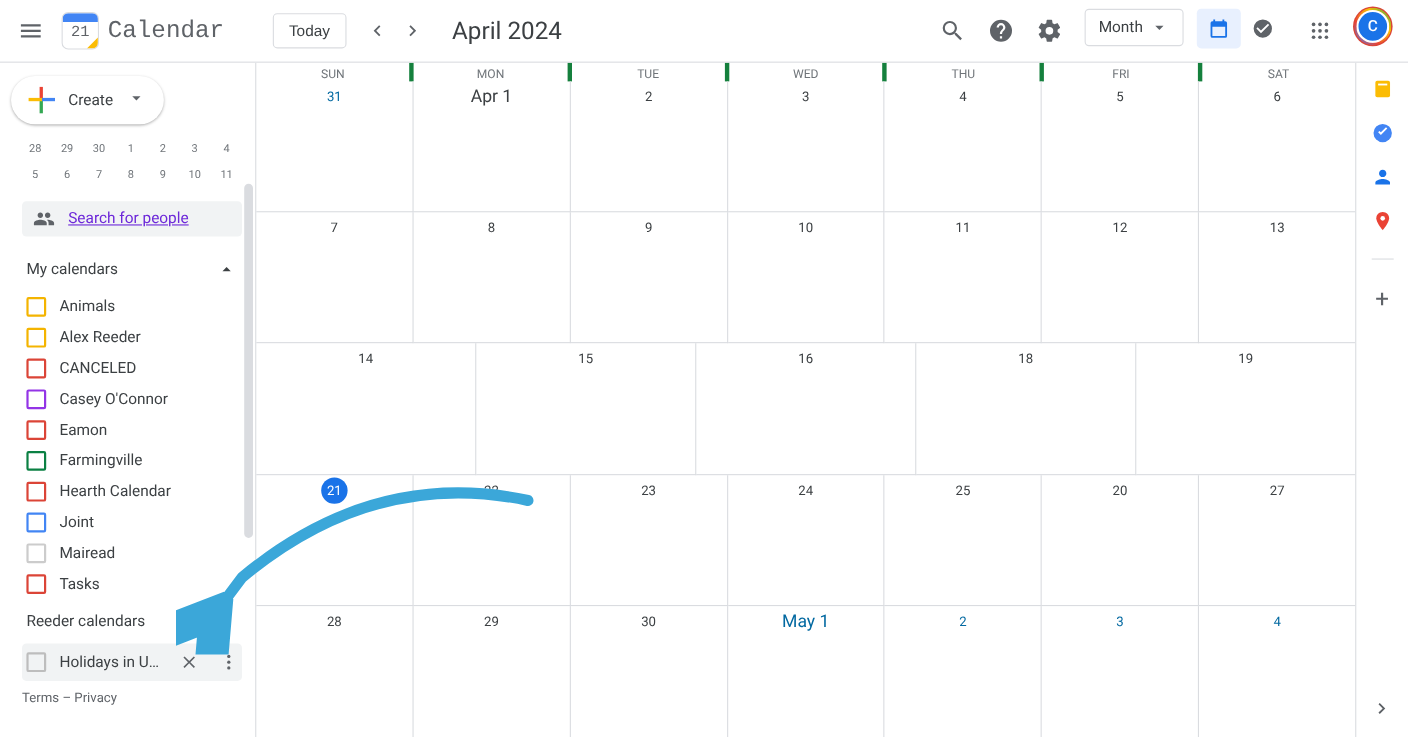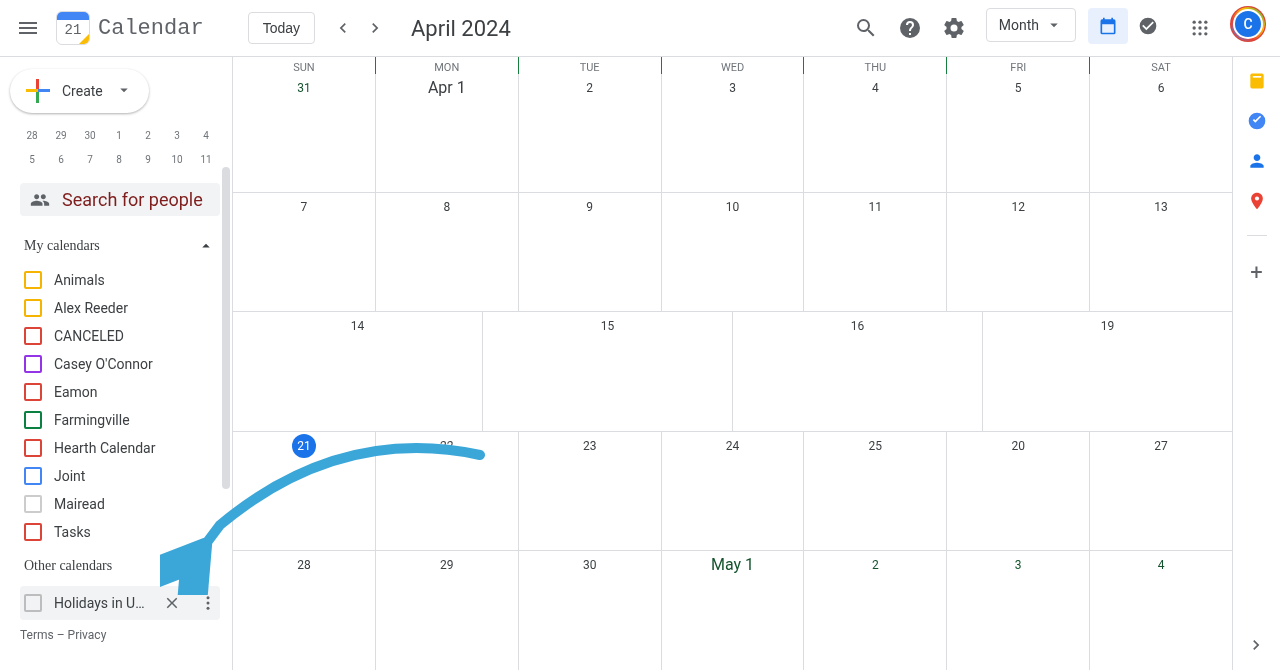--- a/index.html
+++ b/index.html
@@ -46,24 +46,24 @@
 .create-plus::after { width: 24px; height: 3px; top: 10px; background: linear-gradient(90deg,#fbbc04 50%, #4285f4 50%); }
 .create-text { font-size: 14px; color: #3c4043; }
 .create-chev svg { width: 18px; height: 18px; fill: #5f6368; }
 
 .mini-cal { padding: 0 14px 6px 20px; }
 .mini-row { display: flex; justify-content: space-between; }
 .mini-cell { width: 24px; height: 24px; font-size: 10px; color: #70757a; display: flex; align-items: center; justify-content: center; border-radius: 50%; cursor: pointer; }
 
 .search-people { display: flex; align-items: center; gap: 12px; margin: 6px 12px 10px 20px; padding: 6px 10px; background: #f1f3f4; border-radius: 4px; cursor: pointer; }
 .search-people svg { width: 20px; height: 20px; fill: #5f6368; }
-.sp-text { color: #7f1d1d; font-size: 18px; }
+.sp-text { color: #6d28d9; font-size: 14px; text-decoration: underline; }
 
 .section-header { display: flex; align-items: center; justify-content: space-between; padding: 8px 14px 8px 24px; cursor: pointer; }
-.sh-title { font-size: 14px; color: #3c4043; font-family: Liberation Serif, serif; }
+.sh-title { font-size: 14px; color: #3c4043; }
 .sh-right { display: flex; align-items: center; gap: 4px; }
 .sh-icon { width: 24px; height: 24px; display: flex; align-items: center; justify-content: center; border-radius: 50%; }
 .sh-icon svg { width: 18px; height: 18px; fill: #3c4043; }
 
 .cal-list { padding: 0 12px 0 20px; }
 .cal-item { display: flex; align-items: center; gap: 12px; padding: 5px 4px; cursor: pointer; border-radius: 4px; }
 .cal-item.hov { background: #f1f3f4; padding-right: 0; }
 .cbox { width: 18px; height: 18px; border: 2px solid; border-radius: 2px; flex-shrink: 0; }
 .cal-label { font-size: 14px; color: #3c4043; white-space: nowrap; overflow: hidden; text-overflow: ellipsis; flex: 1; }
 .cal-x, .cal-dots { width: 24px; height: 24px; display: flex; align-items: center; justify-content: center; cursor: pointer; flex-shrink: 0; }
@@ -71,29 +71,29 @@
 
 .footer-links { padding: 8px 0 8px 20px; font-size: 12px; color: #5f6368; }
 .footer-links a { color: #5f6368; text-decoration: none; cursor: pointer; }
 
 .sidebar-scroll { position: absolute; right: 0; top: 110px; bottom: 8px; width: 12px; }
 .sidebar-thumb { position: absolute; top: 0; width: 8px; right: 2px; height: 65%; background: #dadce0; border-radius: 4px; }
 
 
 .main { flex: 1; display: flex; flex-direction: column; border-left: 1px solid #dadce0; }
 .dow-row { display: flex; }
-.dow { flex: 1; text-align: center; font-size: 11px; color: #70757a; padding: 4px 0 0 0; border-right: 1px solid #15803d; }
+.dow { flex: 1; text-align: center; font-size: 11px; color: #70757a; padding: 4px 0 0 0; border-right: 4px solid #15803d; }
 .dow:last-child { border-right: none; }
 .weeks { display: flex; flex-direction: column; flex: 1; }
 .week { display: flex; flex: 1; }
 .day { flex: 1; border-right: 1px solid #dadce0; border-bottom: 1px solid #dadce0; padding: 2px 0 0 0; text-align: center; position: relative; cursor: pointer; }
 .day:last-child { border-right: none; }
 .week:last-child .day { border-bottom: none; }
 .daynum { font-size: 12px; color: #3c4043; display: inline-block; min-width: 24px; height: 24px; line-height: 24px; border-radius: 50%; }
-.daynum.faded { color: #14532d; }
+.daynum.faded { color: #0369a1; }
 .daynum.today { background: #1a73e8; color: #fff; width: 24px; }
 .daynum.monthstart { font-size: 16px; }
 
 
 .rpanel { width: 48px; border-left: 1px solid #dadce0; display: flex; flex-direction: column; align-items: center; padding-top: 14px; gap: 20px; }
 .rp-icon { width: 20px; height: 20px; cursor: pointer; }
 .rp-sep { width: 20px; height: 1px; background: #dadce0; margin: 4px 0; }
 .rp-plus { font-size: 22px; color: #5f6368; cursor: pointer; }
 .rp-chev { position: absolute; bottom: 12px; right: 14px; cursor: pointer; }
 .rp-chev svg { width: 20px; height: 20px; fill: #5f6368; }
@@ -272,21 +272,21 @@
             <div class="cbox" style="border-color: rgb(204, 204, 204);"></div>
             <div class="cal-label">Mairead</div>
           </div>
           <div class="cal-item">
             <div class="cbox" style="border-color: rgb(219, 68, 55);"></div>
             <div class="cal-label">Tasks</div>
           </div>
         </div>
 
       <div class="section-header">
-        <span class="sh-title">Other calendars</span>
+        <span class="sh-title">Reeder calendars</span>
         <div class="sh-right">
           <div class="sh-icon">
               <svg viewBox="0 0 24 24">
                 <path d="M19 13h-6v6h-2v-6H5v-2h6V5h2v6h6v2z"></path>
               </svg>
             </div>
           <div class="sh-icon">
               <svg viewBox="0 0 24 24">
                 <path d="M7 14l5-5 5 5z"></path>
               </svg>
@@ -347,20 +347,21 @@
             <div class="day"><div class="daynum">9</div></div>
             <div class="day"><div class="daynum">10</div></div>
             <div class="day"><div class="daynum">11</div></div>
             <div class="day"><div class="daynum">12</div></div>
             <div class="day"><div class="daynum">13</div></div>
           </div>
           <div class="week">
             <div class="day"><div class="daynum">14</div></div>
             <div class="day"><div class="daynum">15</div></div>
             <div class="day"><div class="daynum">16</div></div>
+            <div class="day"><div class="daynum">18</div></div>
             <div class="day"><div class="daynum">19</div></div>
           </div>
           <div class="week">
             <div class="day"><div class="daynum today">21</div></div>
             <div class="day"><div class="daynum">22</div></div>
             <div class="day"><div class="daynum">23</div></div>
             <div class="day"><div class="daynum">24</div></div>
             <div class="day"><div class="daynum">25</div></div>
             <div class="day"><div class="daynum">20</div></div>
             <div class="day"><div class="daynum">27</div></div>

